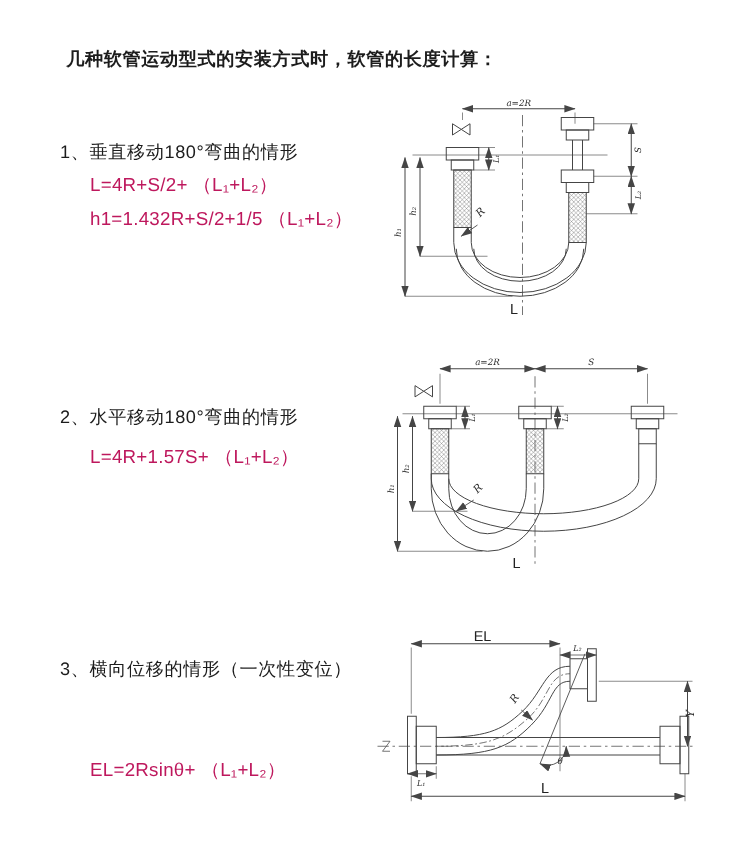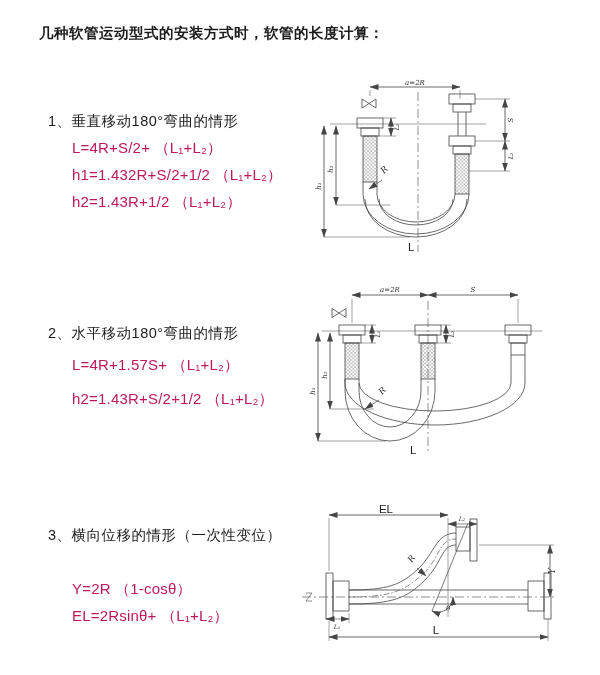--- a/index.html
+++ b/index.html
@@ -1,40 +1,39 @@
 <!DOCTYPE html>
 <html><head>
 <meta charset="utf-8">
 <style>
   html,body{margin:0;padding:0;background:#fff;}
   .page{position:relative;width:600px;height:675px;background:#ffffff;overflow:hidden;
         font-family:"Liberation Sans","DejaVu Sans",sans-serif;color:#1c1c1c;}
-  .title{position:absolute;left:35px;top:20px;font-size:14.5px;font-weight:bold;letter-spacing:.5px;margin:4px;}
+  .title{position:absolute;left:35px;top:20px;font-size:14.5px;font-weight:bold;letter-spacing:.5px;margin:18px;}
   .sec-heading{position:absolute;left:48px;font-size:14.5px;font-weight:normal;letter-spacing:.5px;}
   .formula{position:absolute;left:72px;font-size:15px;letter-spacing:.2px;color:#be185d;}
   .diag{position:absolute;}
   svg text{fill:#2e2e2e;stroke:none;}
   .dt{font:italic 7px "DejaVu Serif","Liberation Serif",serif;}
   .dts{font:italic 6.3px "DejaVu Serif","Liberation Serif",serif;}
   .da{font:italic 7px "DejaVu Serif","Liberation Serif",serif;}
   .dr{font:italic 8.5px "DejaVu Serif","Liberation Serif",serif;}
   .dy{font:italic 9px "DejaVu Serif","Liberation Serif",serif;}
   .dl{font:11.5px "Liberation Sans","DejaVu Sans",sans-serif;fill:#222;}
 </style>
 </head>
 <body>
 
 <div class="page">
 
   <h1 class="title">几种软管运动型式的安装方式时，软管的长度计算：</h1>
 
   <div class="sec-heading" style="top:112px">1、垂直移动180°弯曲的情形</div>
   <div class="formula" style="top:139px">L=4R+S/2+ （L₁+L₂）</div>
-  <div class="formula" style="top:166px">h1=1.432R+S/2+1/2 （L₁+L₂）</div>
-  <div class="formula" style="top:193px">h2=1.43R+1/2 （L₁+L₂）</div>
+  <div class="formula" style="top:166px">h1=1.432R+S/2+1/5 （L₁+L₂）</div>
 
   <svg class="diag" style="left:312px;top:74px" width="210" height="182" viewBox="0 0 210 182">
     <defs>
       <marker id="aE1" markerWidth="10" markerHeight="8" refX="8.5" refY="3" orient="auto" markerUnits="userSpaceOnUse">
           <path d="M0,0L9,3L0,6Z" fill="#454545"></path>
         </marker>
       <marker id="aS1" markerWidth="10" markerHeight="8" refX="8.5" refY="3" orient="auto-start-reverse" markerUnits="userSpaceOnUse">
           <path d="M0,0L9,3L0,6Z" fill="#454545"></path>
         </marker>
       <pattern id="br1" width="3.5" height="3.5" patternUnits="userSpaceOnUse">
@@ -81,21 +80,20 @@
     <text class="dt" transform="translate(21,95) rotate(-90)" text-anchor="middle">h₂</text>
     <text class="dts" transform="translate(87,53) rotate(-90)" text-anchor="middle">L₁</text>
     <text class="dt" transform="translate(201,46) rotate(-90)" text-anchor="middle">S</text>
     <text class="dts" transform="translate(201,82) rotate(-90)" text-anchor="middle">L₂</text>
     <text class="dr" transform="translate(72,100) rotate(-45)">R</text>
     <text class="dl" x="96" y="177">L</text>
   </svg>
 
   <div class="sec-heading" style="top:324px">2、水平移动180°弯曲的情形</div>
   <div class="formula" style="top:356px">L=4R+1.57S+ （L₁+L₂）</div>
-  <div class="formula" style="top:390px">h2=1.43R+S/2+1/2 （L₁+L₂）</div>
 
   <svg class="diag" style="left:306px;top:283px" width="252" height="175" viewBox="0 0 252 175">
     <defs>
       <marker id="aE2" markerWidth="10" markerHeight="8" refX="8.5" refY="3" orient="auto" markerUnits="userSpaceOnUse">
           <path d="M0,0L9,3L0,6Z" fill="#454545"></path>
         </marker>
       <marker id="aS2" markerWidth="10" markerHeight="8" refX="8.5" refY="3" orient="auto-start-reverse" markerUnits="userSpaceOnUse">
           <path d="M0,0L9,3L0,6Z" fill="#454545"></path>
         </marker>
       <pattern id="br2" width="3.5" height="3.5" patternUnits="userSpaceOnUse">
@@ -139,21 +137,20 @@
     <text class="dt" x="167" y="9" text-anchor="middle">S</text>
     <text class="dt" transform="translate(9,108) rotate(-90)" text-anchor="middle">h₁</text>
     <text class="dt" transform="translate(21,92) rotate(-90)" text-anchor="middle">h₂</text>
     <text class="dts" transform="translate(74,51) rotate(-90)" text-anchor="middle">L₁</text>
     <text class="dts" transform="translate(148,51) rotate(-90)" text-anchor="middle">L₂</text>
     <text class="dr" transform="translate(76,112) rotate(-45)">R</text>
     <text class="dl" x="104" y="171">L</text>
   </svg>
 
   <div class="sec-heading" style="top:526px">3、横向位移的情形（一次性变位）</div>
-  <div class="formula" style="top:580px">Y=2R （1-cosθ）</div>
   <div class="formula" style="top:607px">EL=2Rsinθ+ （L₁+L₂）</div>
 
   <svg class="diag" style="left:298px;top:505px" width="300" height="150" viewBox="0 0 300 150">
     <defs>
       <marker id="aE3" markerWidth="10" markerHeight="8" refX="8.5" refY="3" orient="auto" markerUnits="userSpaceOnUse">
           <path d="M0,0L9,3L0,6Z" fill="#454545"></path>
         </marker>
       <marker id="aS3" markerWidth="10" markerHeight="8" refX="8.5" refY="3" orient="auto-start-reverse" markerUnits="userSpaceOnUse">
           <path d="M0,0L9,3L0,6Z" fill="#454545"></path>
         </marker>

